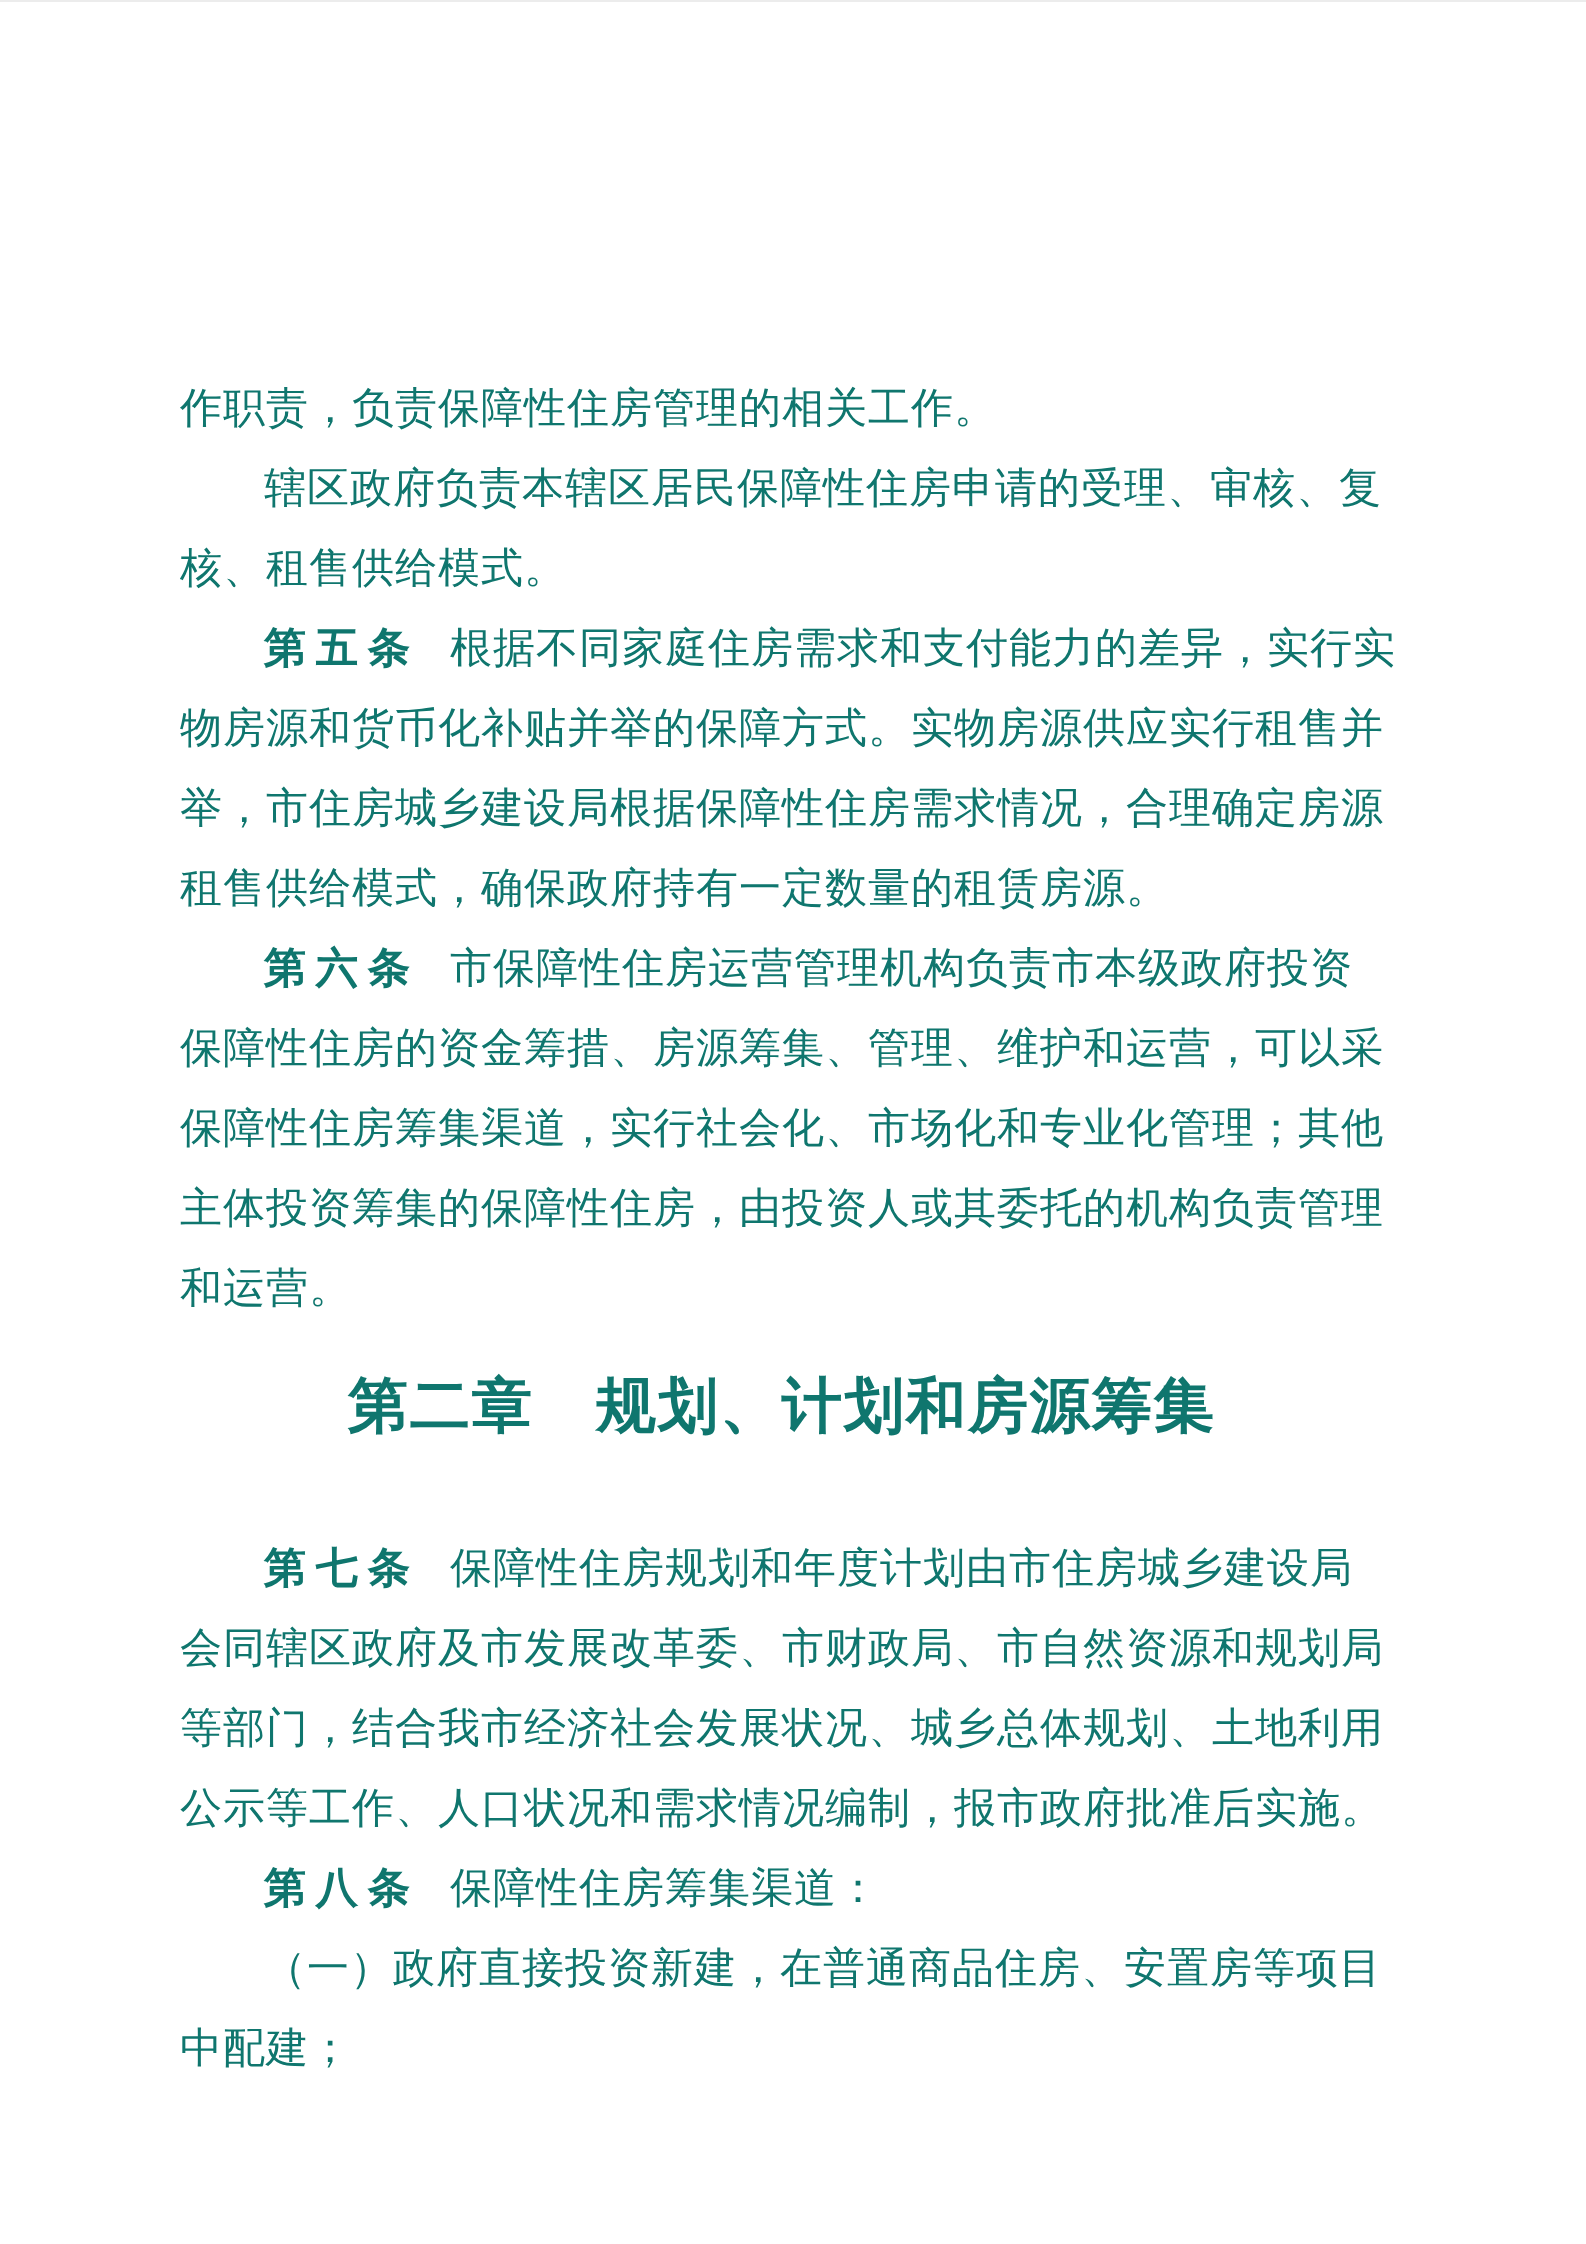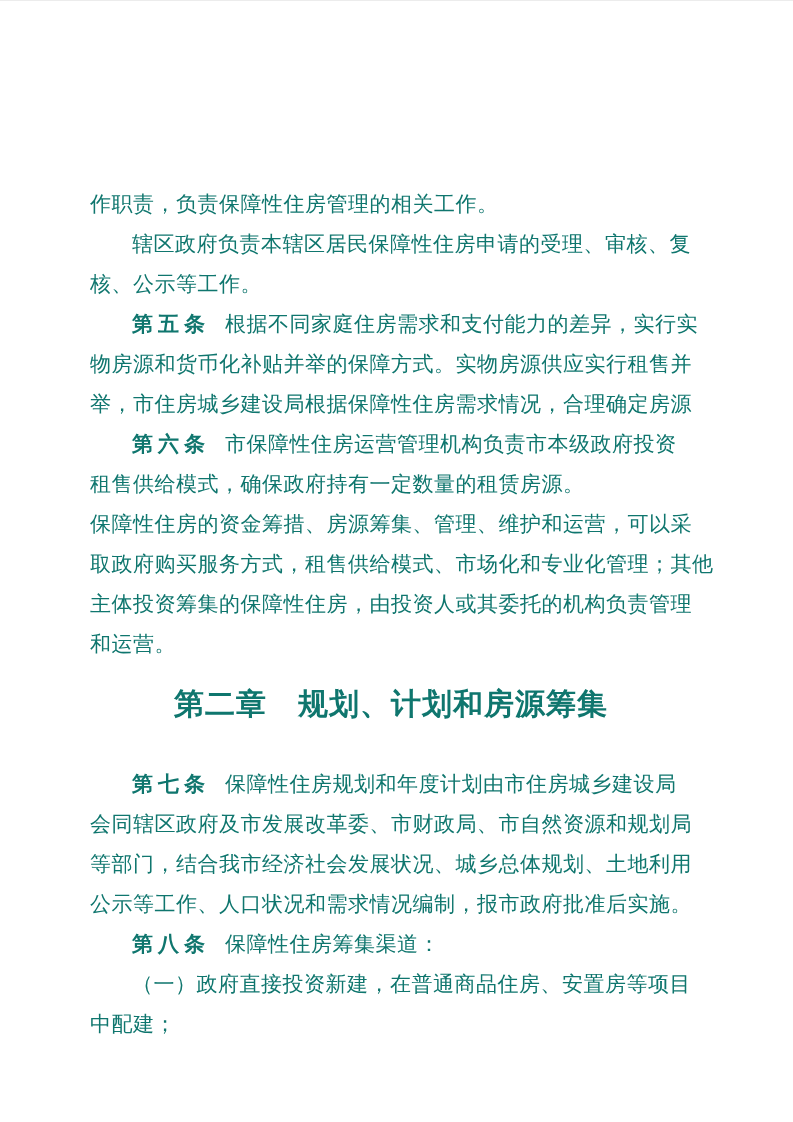--- a/index.html
+++ b/index.html
@@ -55,30 +55,30 @@
   }
 </style>
 </head>
 <body>
 
 <div class="page">
   <div class="doc-body">
 
     <div class="line"><span>作职责，负责保障性住房管理的相关工作。</span></div>
     <div class="line indent"><span>辖区政府负责本辖区居民保障性住房申请的受理、审核、复</span></div>
-    <div class="line"><span>核、公示等工作。</span></div>
+    <div class="line"><span>核、租售供给模式。</span></div>
 
     <div class="line indent"><span class="article-lead">第五条</span><span>根据不同家庭住房需求和支付能力的差异，实行实</span></div>
     <div class="line"><span>物房源和货币化补贴并举的保障方式。实物房源供应实行租售并</span></div>
     <div class="line"><span>举，市住房城乡建设局根据保障性住房需求情况，合理确定房源</span></div>
+    <div class="line"><span>租售供给模式，确保政府持有一定数量的租赁房源。</span></div>
+
     <div class="line indent"><span class="article-lead">第六条</span><span>市保障性住房运营管理机构负责市本级政府投资</span></div>
-
-    <div class="line"><span>租售供给模式，确保政府持有一定数量的租赁房源。</span></div>
     <div class="line"><span>保障性住房的资金筹措、房源筹集、管理、维护和运营，可以采</span></div>
-    <div class="line"><span>取政府购买服务方式，租售供给模式、市场化和专业化管理；其他</span></div>
+    <div class="line"><span>保障性住房筹集渠道，实行社会化、市场化和专业化管理；其他</span></div>
     <div class="line"><span>主体投资筹集的保障性住房，由投资人或其委托的机构负责管理</span></div>
     <div class="line"><span>和运营。</span></div>
 
     <div class="chapter-heading">第二章　规划、计划和房源筹集</div>
 
     <div class="line indent"><span class="article-lead">第七条</span><span>保障性住房规划和年度计划由市住房城乡建设局</span></div>
     <div class="line"><span>会同辖区政府及市发展改革委、市财政局、市自然资源和规划局</span></div>
     <div class="line"><span>等部门，结合我市经济社会发展状况、城乡总体规划、土地利用</span></div>
     <div class="line"><span>公示等工作、人口状况和需求情况编制，报市政府批准后实施。</span></div>
 

